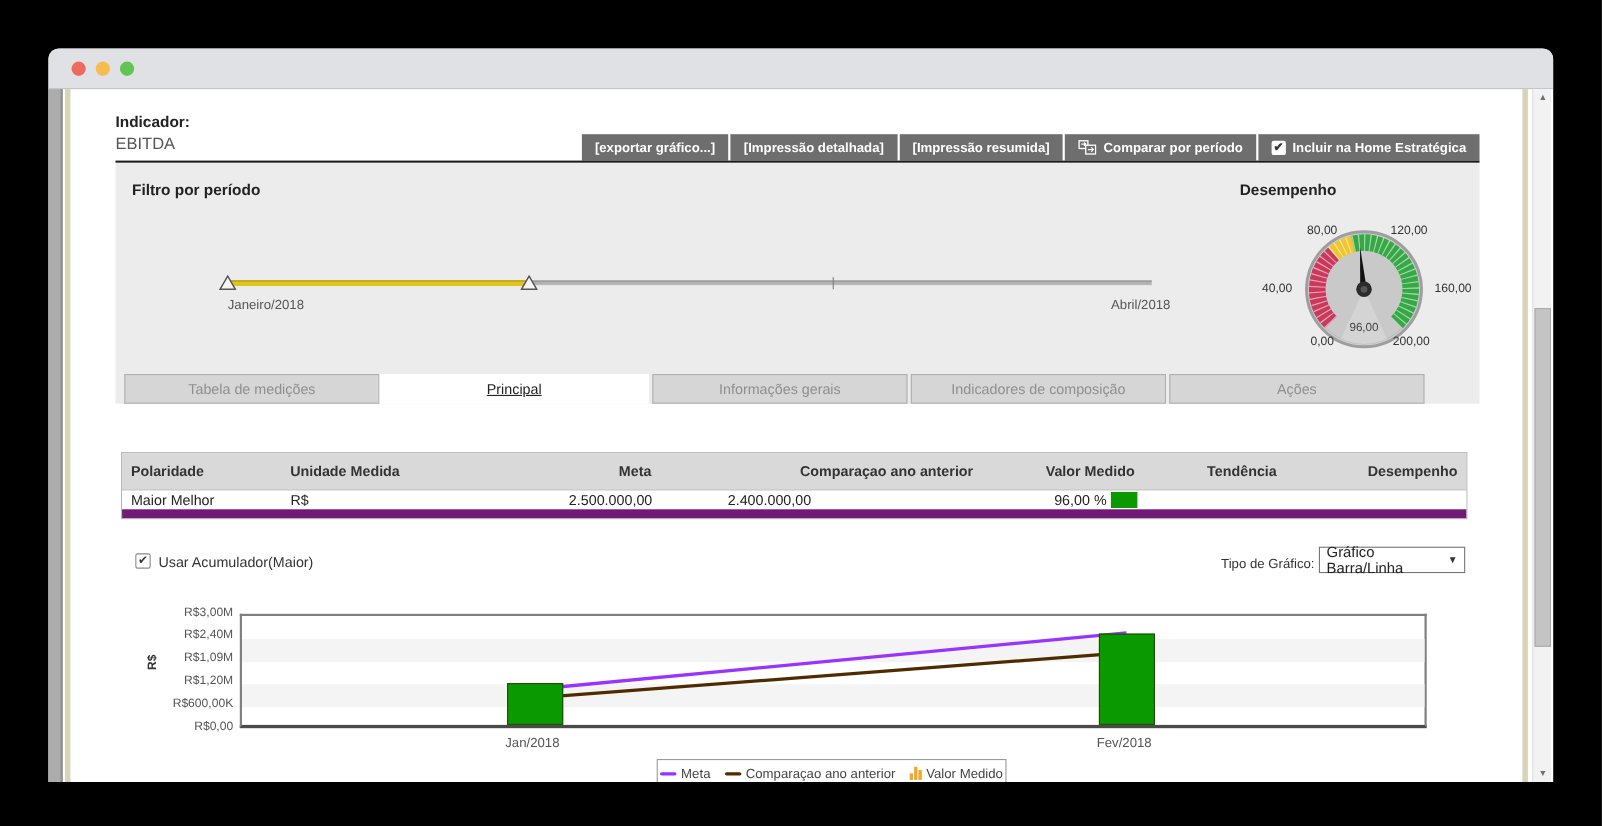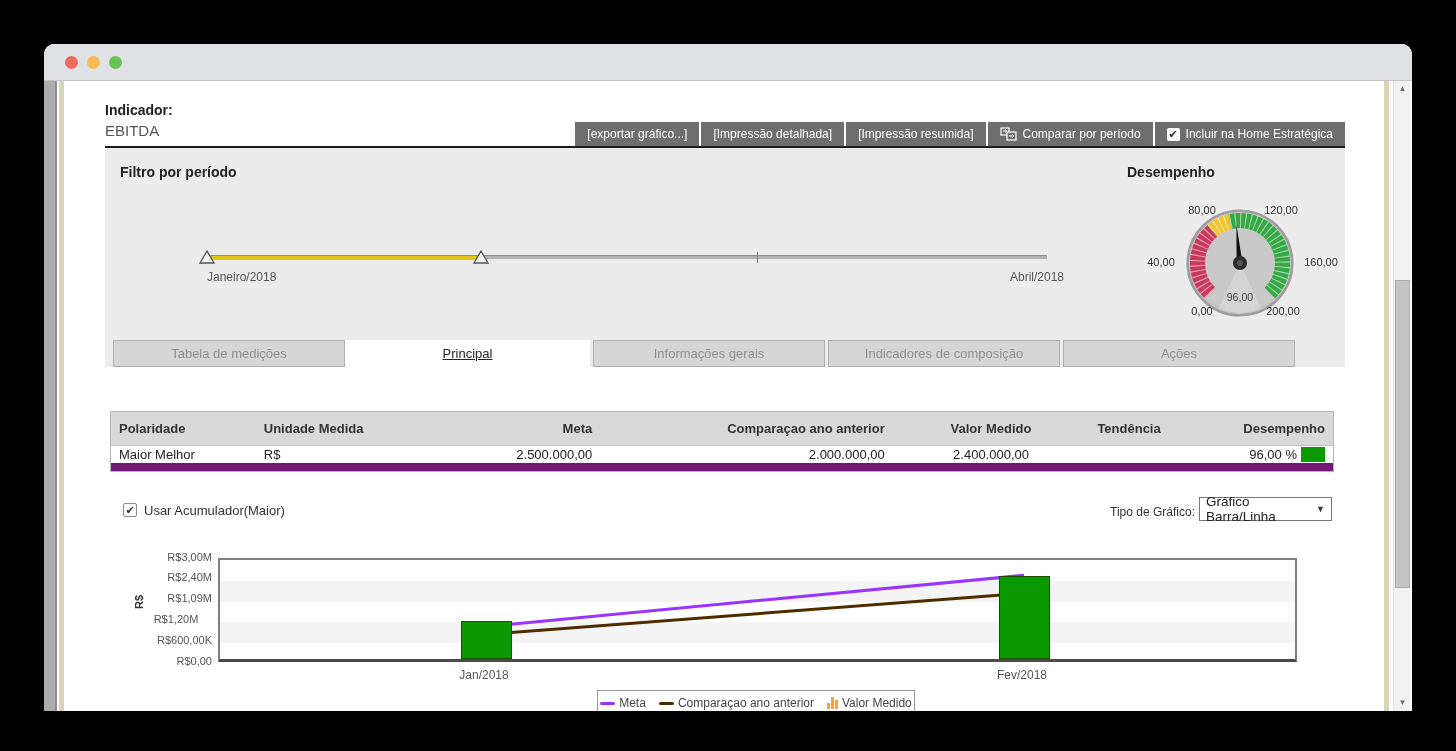--- a/index.html
+++ b/index.html
@@ -29,21 +29,21 @@
                   line-height:16px; text-align:center; cursor:pointer; }
   #scroll-up { top:0; }
   #scroll-down { bottom:0; }
   #scroll-thumb { position:absolute; left:1px; top:199px; width:15px; height:308px; background:#c4c4c4; border:1px solid #ababab; }
 
   
   #indicador-label { left:61px; top:58px; font-size:14px; font-weight:bold; color:#222; }
   #indicador-value { left:61px; top:78px; font-size:15px; color:#555; }
 
   #toolbar { left:561px; top:78px; width:740px; height:24px; display:flex; justify-content:flex-end; gap:2px; }
-  .tb-btn { background:#6e6e6e; color:#fff; font-size:12px; font-weight:normal; border:none;
+  .tb-btn { background:#6e6e6e; color:#fff; font-size:12px; font-weight:bold; border:none;
             padding:0 12px; height:24px; display:flex; align-items:center; gap:6px; cursor:pointer;
             font-family:"Liberation Sans", sans-serif; white-space:nowrap; }
   .tb-check { width:13px; height:13px; background:#fff; border-radius:2px; color:#333; font-size:11px;
               line-height:13px; text-align:center; display:inline-block; }
 
   #header-underline { left:61px; top:102px; width:1240px; height:2px; background:#1b1b1b; }
 
   
   #filter-panel { left:61px; top:104px; width:1240px; height:219px; background:#ececec; }
   #filter-title { left:76px; top:120px; font-size:14px; font-weight:bold; color:#222; }
@@ -94,21 +94,21 @@
 
   
   #plot { left:174px; top:514px; width:1079px; height:104px; border:2px solid #808080; border-bottom:3px solid #4a4a4a; background:#fff; }
   .band { position:absolute; left:0; width:100%; height:20.8px; background:#f4f4f4; }
   #band1 { top:20.8px; } #band3 { top:62.4px; }
   #plot-lines { position:absolute; left:0; top:0; z-index:2; }
   .bar { position:absolute; z-index:3; background:#0a9a00; border:1px solid #1d4d00; }
   #bar-jan { left:241px; bottom:0; width:51px; height:38px; }
   #bar-fev { left:779px; bottom:0; width:51px; height:83px; }
   .ylab { position:absolute; width:72px; text-align:right; font-size:11px; color:#555; left:96px; }
-  #ylab0{top:507px;} #ylab1{top:527px;} #ylab2{top:548px;} #ylab3{top:569px;text-align:center;} #ylab4{top:590px;} #ylab5{top:611px;}
+  #ylab0{top:507px;} #ylab1{top:527px;} #ylab2{top:548px;} #ylab3{top:569px;} #ylab4{top:590px;} #ylab5{top:611px;}
   #y-axis-title { left:88px; top:552px; font-size:11px; font-weight:bold; color:#333; transform:rotate(-90deg); }
   .xlab { position:absolute; width:80px; text-align:center; font-size:12px; color:#555; top:624px; }
   #xlab0 { left:400px; } #xlab1 { left:938px; }
 
   
   #legend { left:553px; top:646px; width:318px; height:26px; background:#fff; border:1px solid #9a9a9a;
             display:flex; align-items:center; justify-content:center; gap:13px; }
   .leg-item { display:flex; align-items:center; gap:4px; font-size:12px; color:#444; white-space:nowrap; }
   .leg-line { width:15px; height:3px; border-radius:2px; }
   #leg-line-meta { background:#9933ff; }
@@ -213,21 +213,20 @@
         <div class="kc c2">Meta</div>
         <div class="kc c3">Comparaçao ano anterior</div>
         <div class="kc c4">Valor Medido</div>
         <div class="kc c5">Tendência</div>
         <div class="kc c6">Desempenho</div>
       </div>
       <div id="kpi-row">
         <div class="kc c0">Maior Melhor</div>
         <div class="kc c1">R$</div>
         <div class="kc c2">2.500.000,00</div>
-        <div class="kc c3">2.000.000,00</div>
         <div class="kc c4">2.400.000,00</div>
         <div class="kc c5"></div>
         <div class="kc c6">
           <span>96,00 %</span>
           <span id="perf-chip"></span>
         </div>
       </div>
     </div>
 
     <div class="abs" id="acc-check">✔</div>

